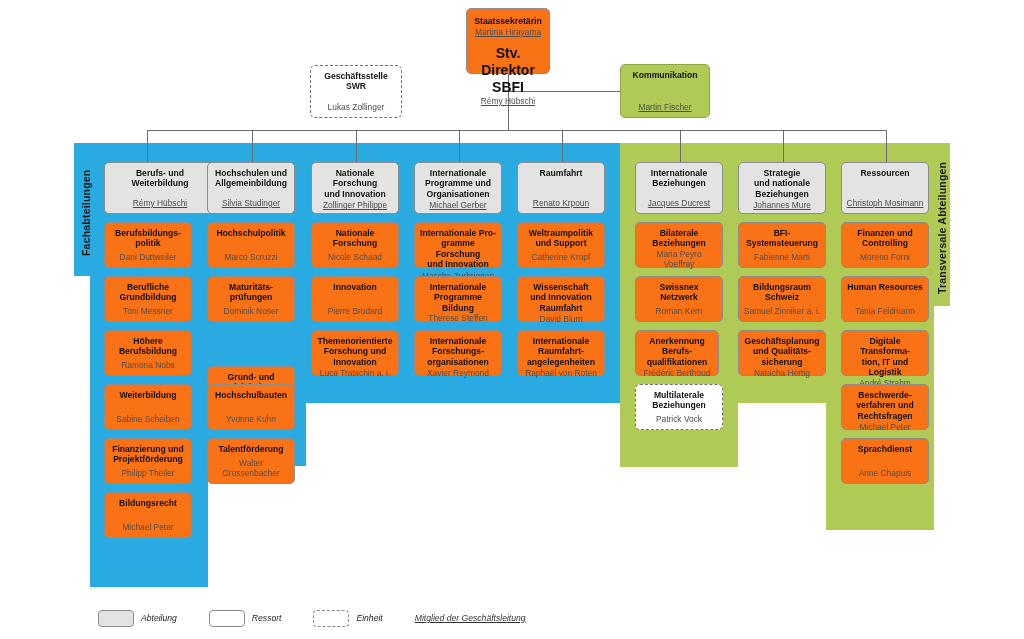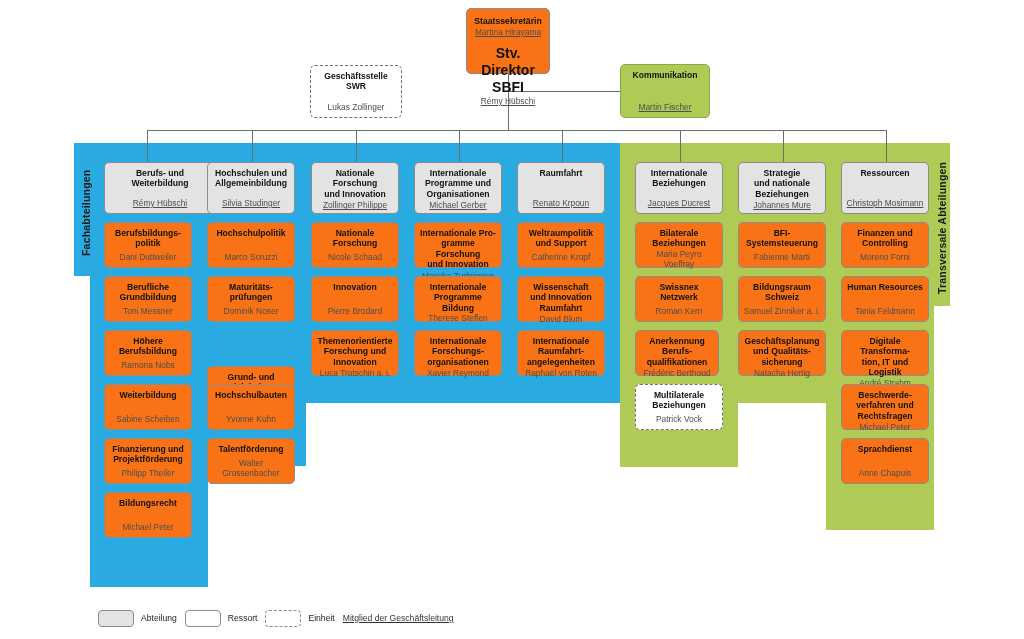--- a/index.html
+++ b/index.html
@@ -51,21 +51,21 @@
 
   #swrbox{left:310px;top:65px;width:92px;height:53px;}
   #kombox{left:620px;top:64px;width:90px;height:54px;}
 
   
   #legend{position:absolute;left:98px;top:608px;height:20px;display:flex;align-items:center;gap:0px;}
   .lg-swatch{width:36px;height:17px;border:1px solid #8c8c8c;border-radius:4px;box-sizing:border-box;}
   .lg-swatch.grey{background:#E3E3E3;}
   .lg-swatch.white{background:#fff;}
   .lg-swatch.dash{border-style:dashed;background:#fff;}
-  .lg-txt{font-size:8.6px;color:#222;margin-left:7px;margin-right:8px;}
+  .lg-txt{font-size:8.6px;color:#222;margin-left:7px;margin-right:32px;font-style:italic;}
   .lg-txt.ul{text-decoration:underline;color:#333;}
 </style>
 </head>
 <body>
 
 <div id="stage">
 
   <div class="band band-blue" style="left:74px;top:143px;width:546px;height:133px;"></div>
   <div class="band band-blue" style="left:90px;top:276px;width:530px;height:127px;"></div>
   <div class="band band-blue" style="left:90px;top:403px;width:216px;height:63px;"></div>

